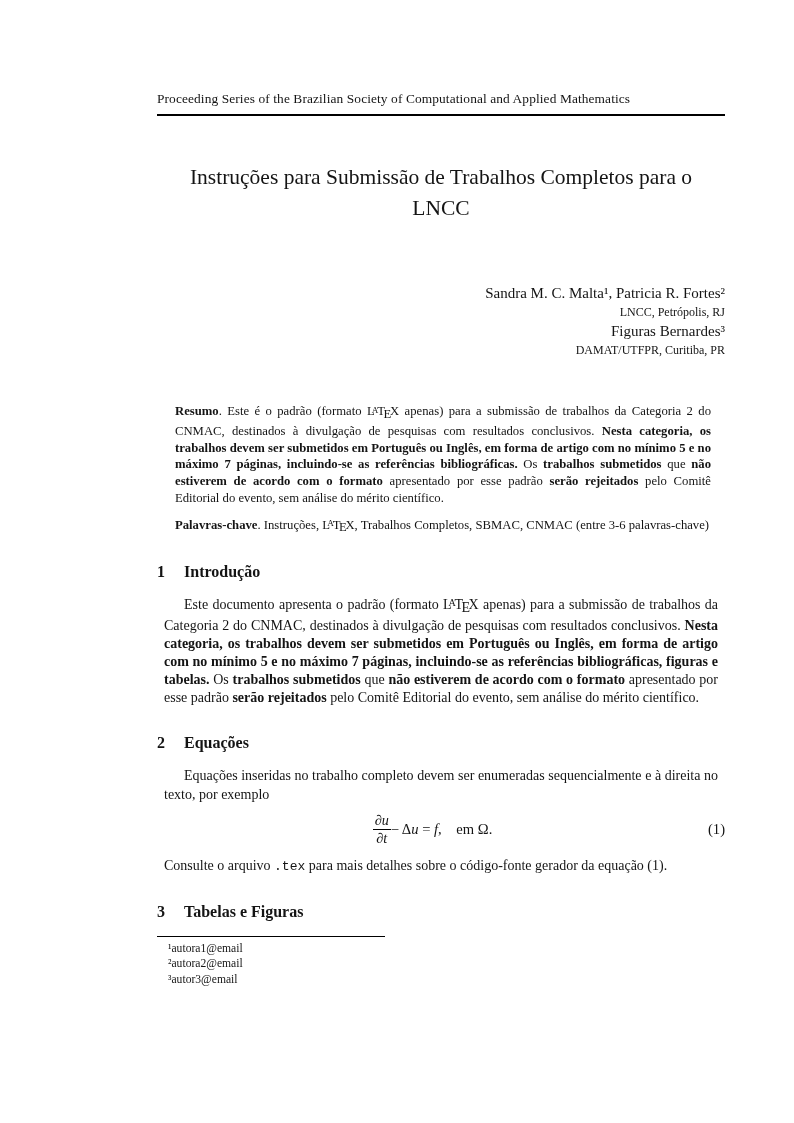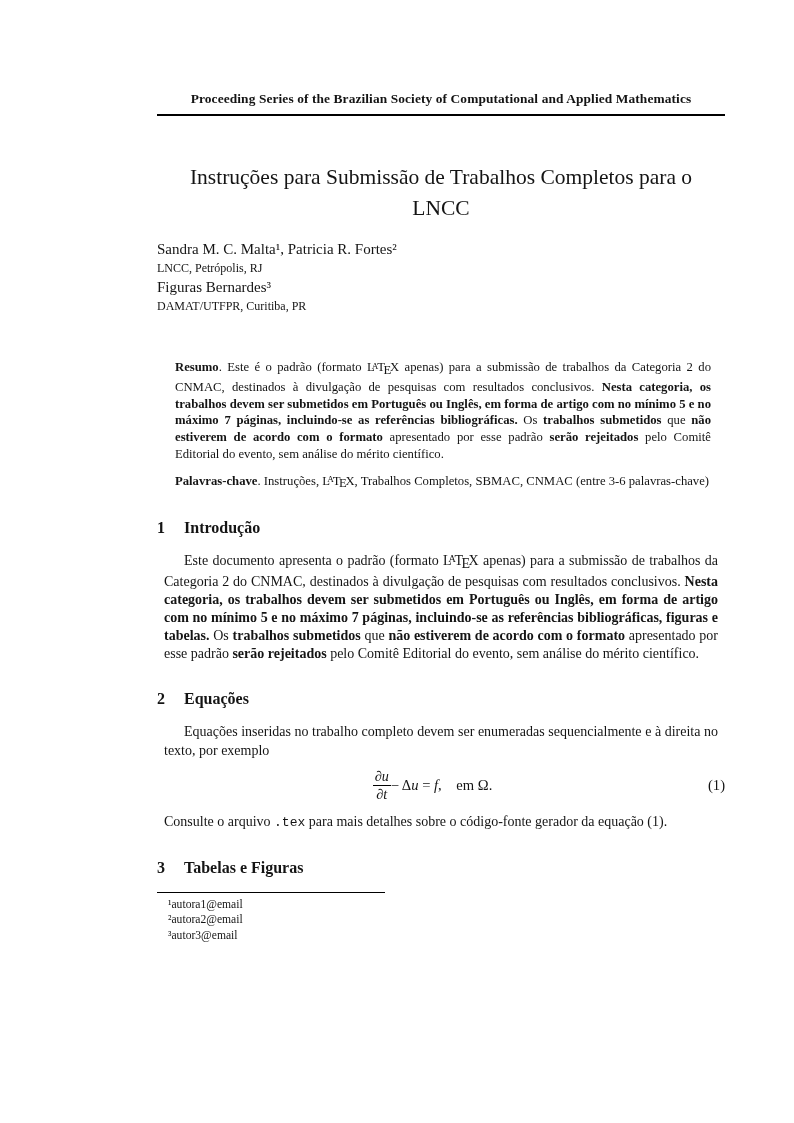--- a/index.html
+++ b/index.html
@@ -15,40 +15,40 @@
     background: #ffffff;
     color: #141414;
     font-family: "Liberation Serif", "DejaVu Serif", serif;
     overflow: hidden;
     box-sizing: border-box;
     padding: 91px 69px 0 157px;
   }
   
   .running-head {
     font-size: 13.4px;
-    font-weight: bold;
-    text-align: center;
+    font-weight: normal;
     letter-spacing: 0.1px;
   }
   .head-rule {
     border: none;
     border-top: 2px solid #000;
     margin: 7px 0 0 0;
   }
   
   .paper-title {
     margin: 46px 0 0 0;
     font-size: 21.5px;
     font-weight: normal;
     text-align: center;
     line-height: 1.42;
   }
   
   .authors {
-    margin-top: 16px;
+    margin-top: 60px;
+    text-align: right;
   }
   .author-name {
     font-size: 15px;
     line-height: 1.38;
   }
   .author-aff {
     font-size: 12px;
     line-height: 1.45;
   }
   

